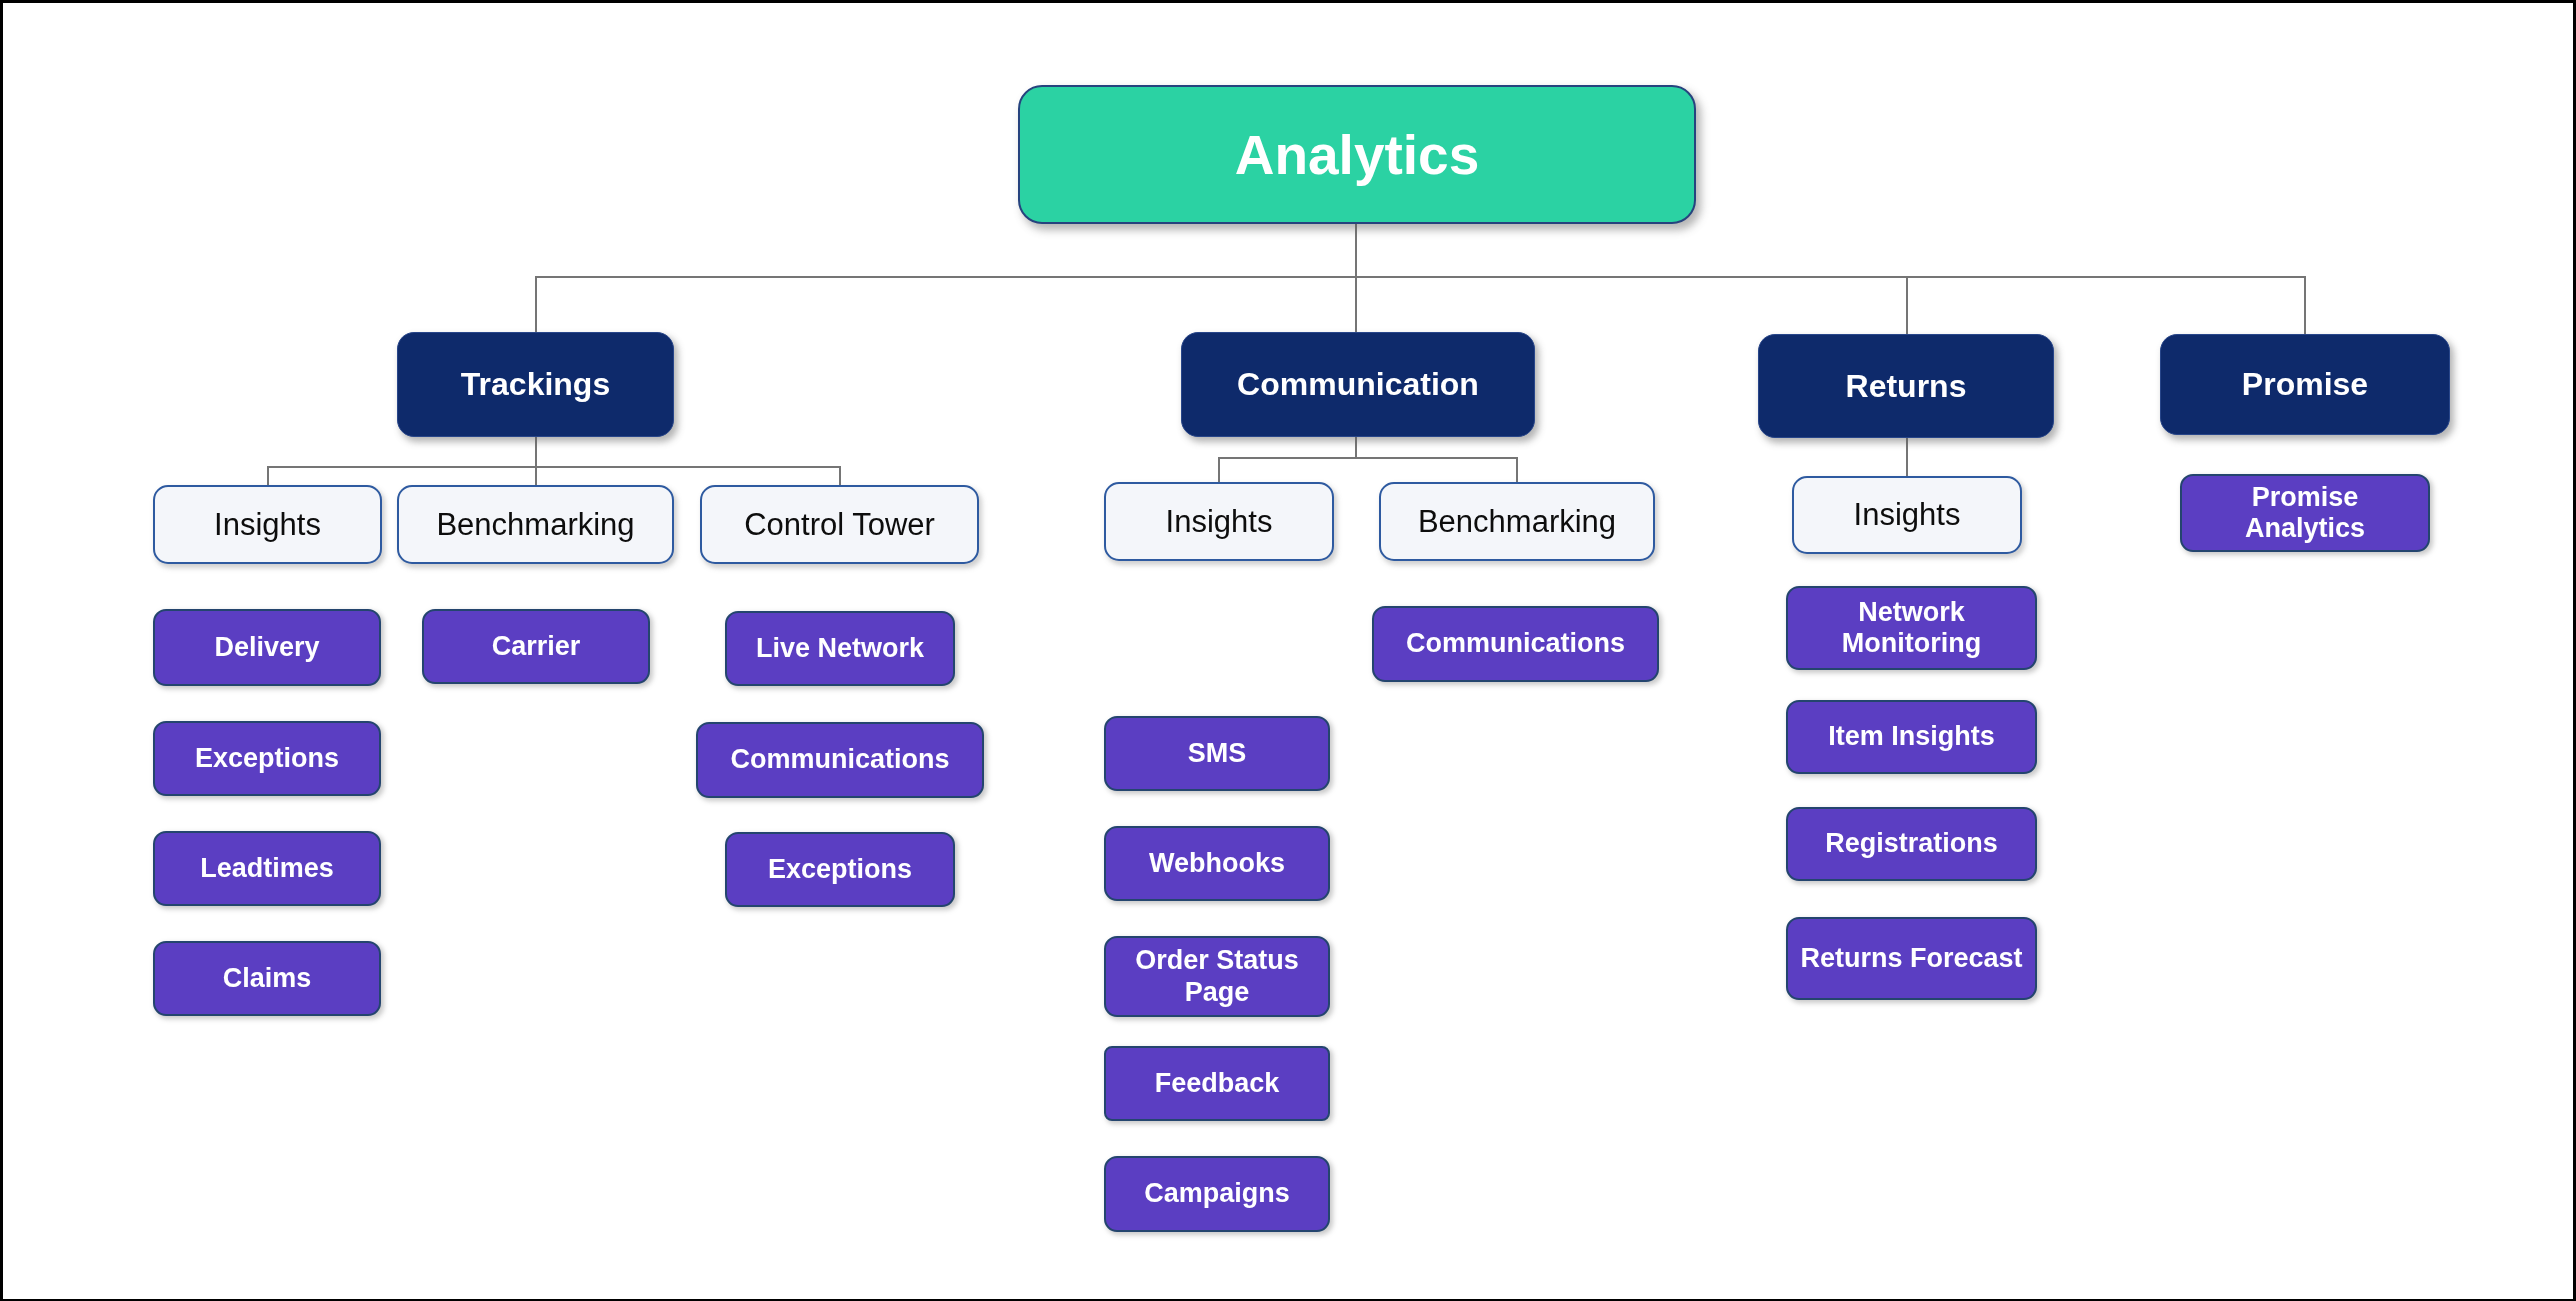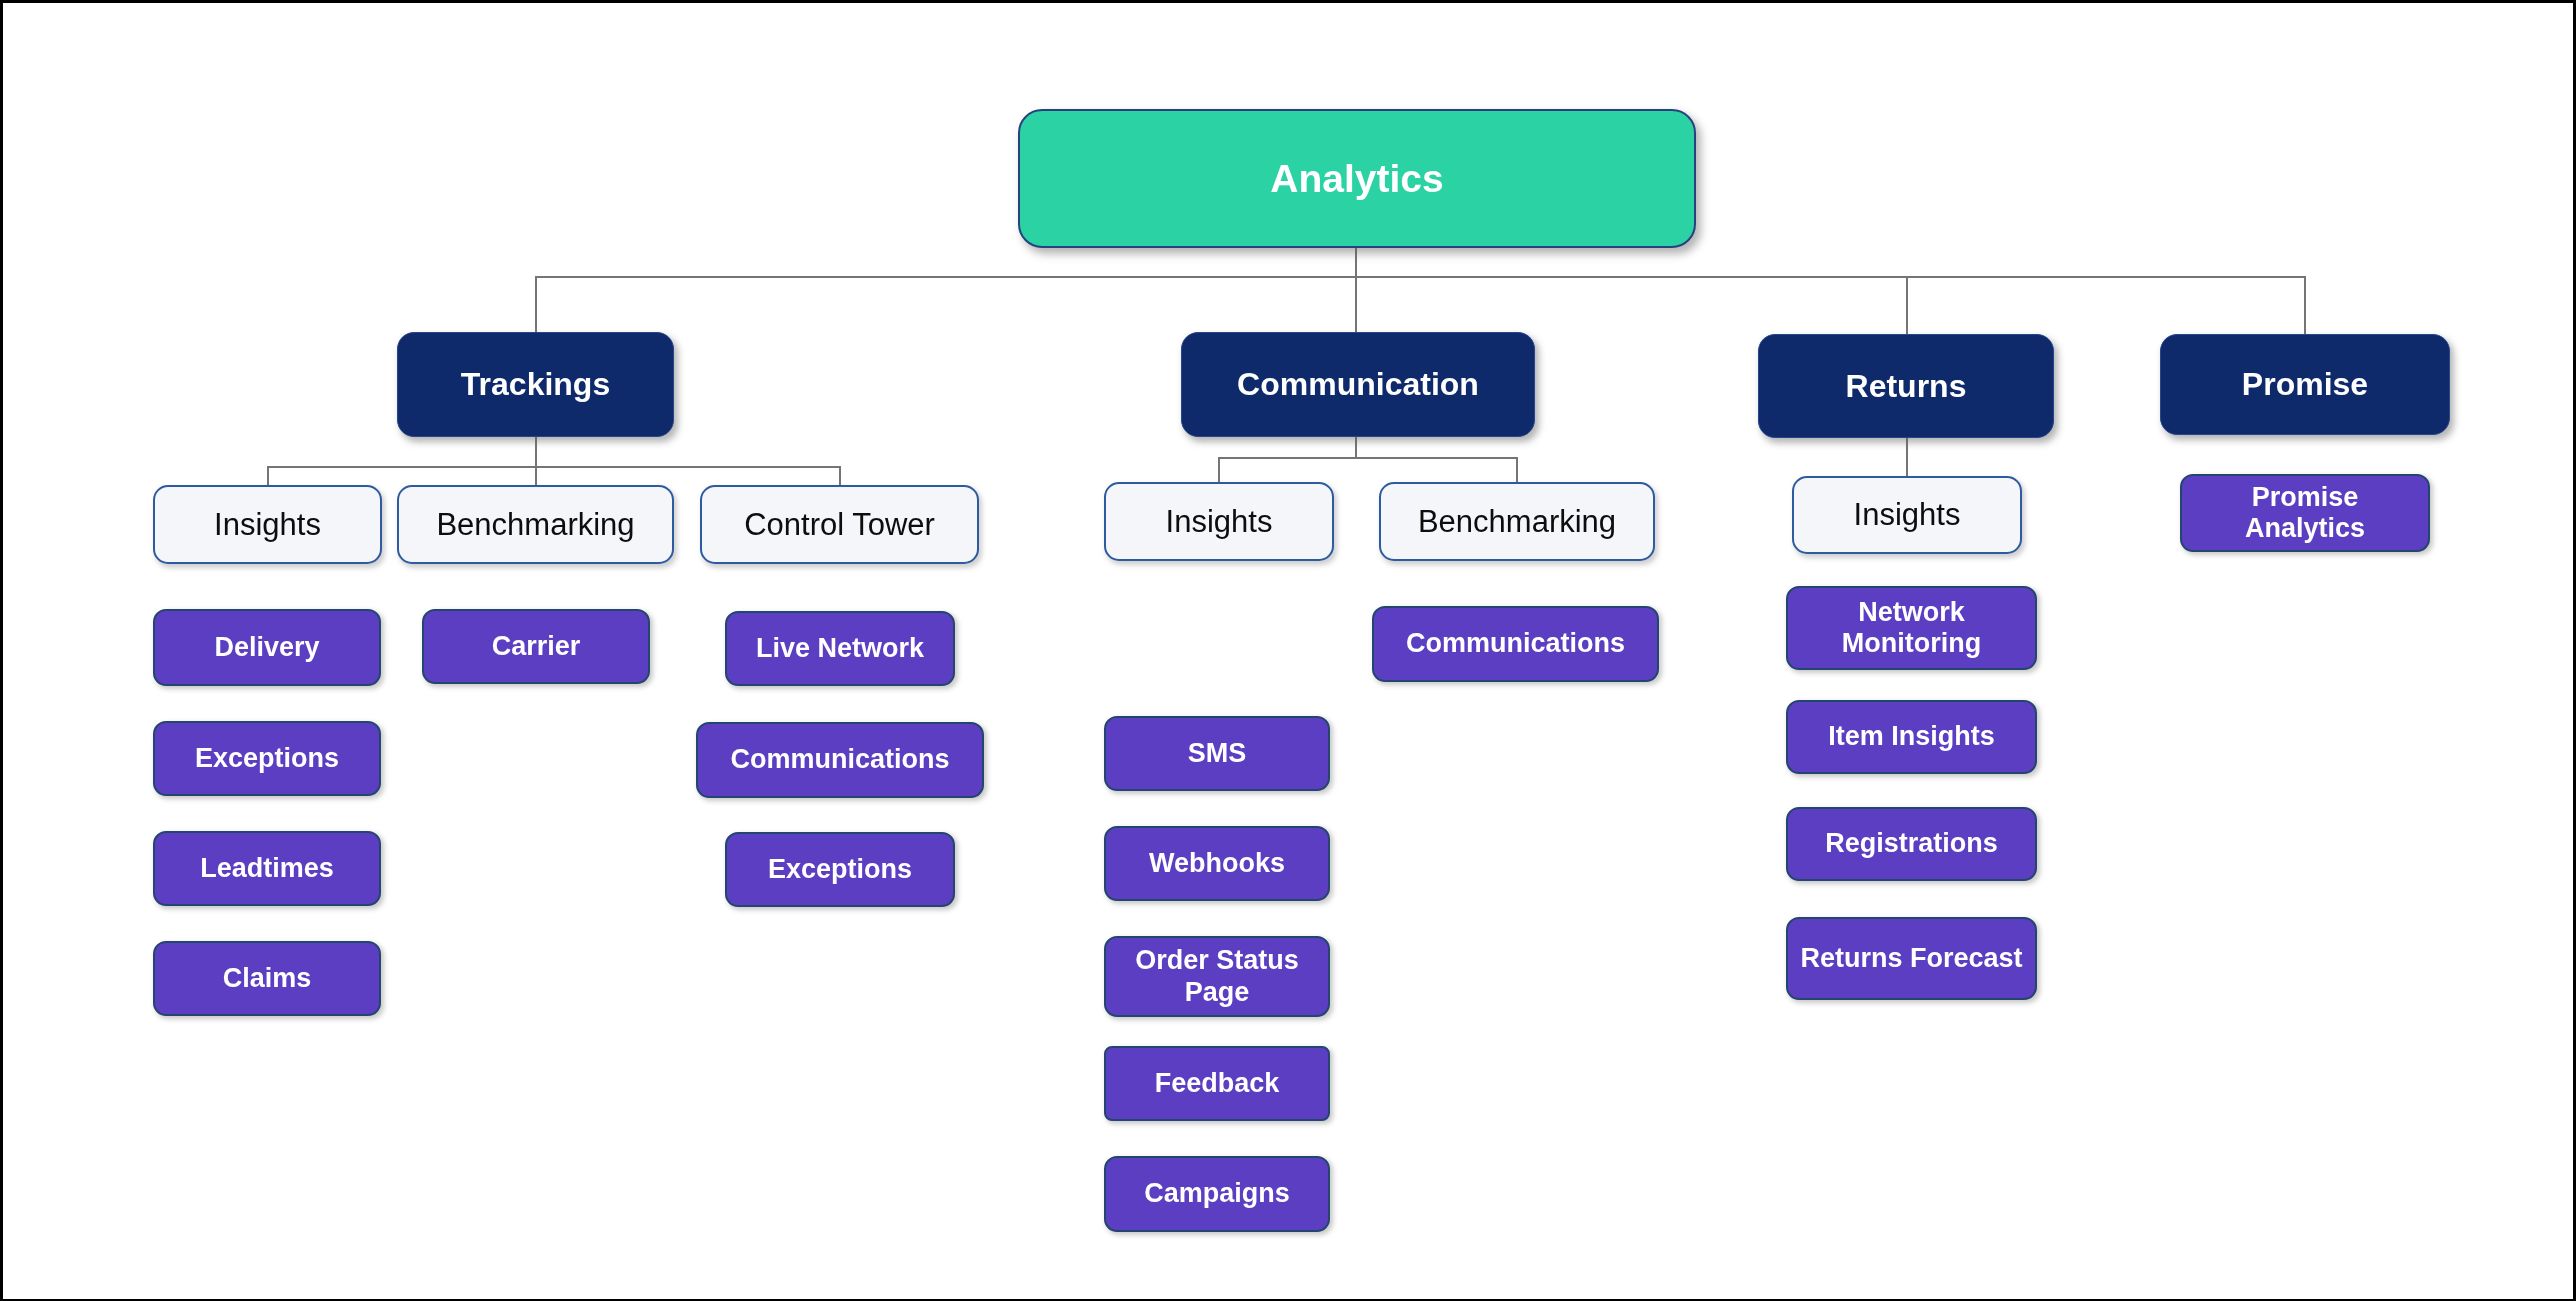--- a/index.html
+++ b/index.html
@@ -16,23 +16,22 @@
     position:absolute;
     display:flex; align-items:center; justify-content:center;
     text-align:center;
     box-sizing:border-box;
     padding:3.7px 9.3px;
   }
   .root {
     background:var(--root-fill, #2BD2A3);
     border:2.8px solid var(--root-border, #26437E);
     border-radius:24px;
-    color:#ffffff; font-size:39px; font-weight:700;
+    color:#ffffff; font-size:55px; font-weight:700;
     box-shadow:4.7px 5.6px 8.4px rgba(90,90,90,0.45);
-    margin-top:24px;
   }
   .branch {
     background:var(--branch-fill, #0E2A6B);
     border:1.9px solid var(--branch-border, #28468A);
     border-radius:17px;
     color:#ffffff; font-size:32px; font-weight:600;
     box-shadow:3.7px 4.7px 7.5px rgba(90,90,90,0.45);
   }
   .category {
     background:var(--category-fill, #F4F6FA);

